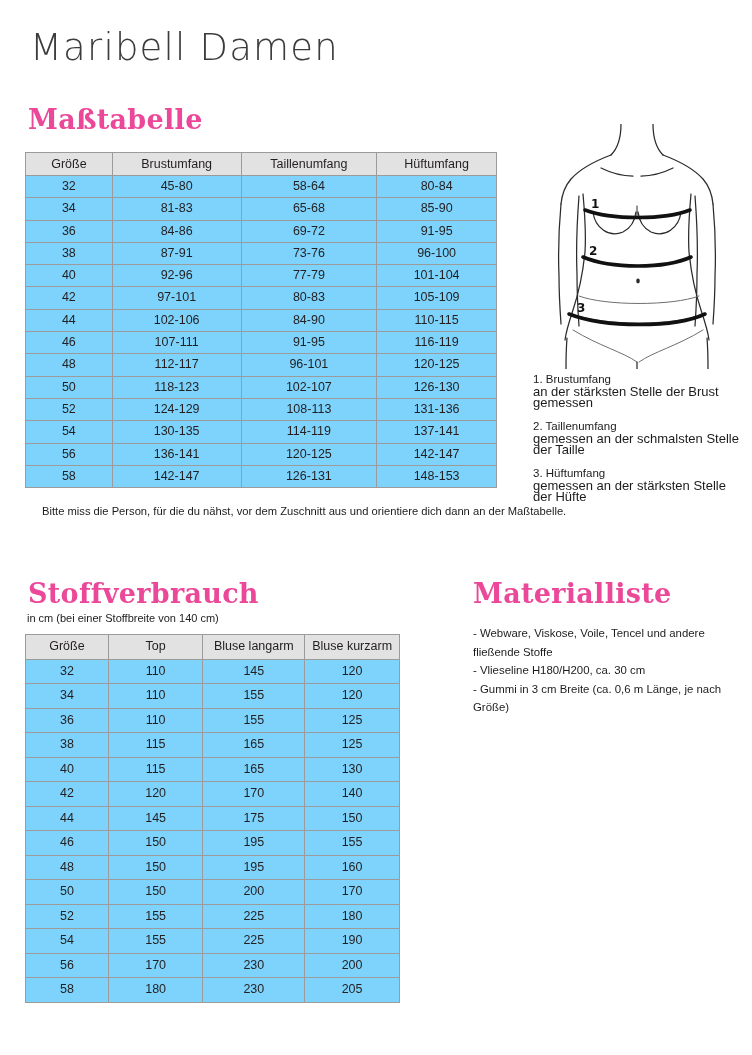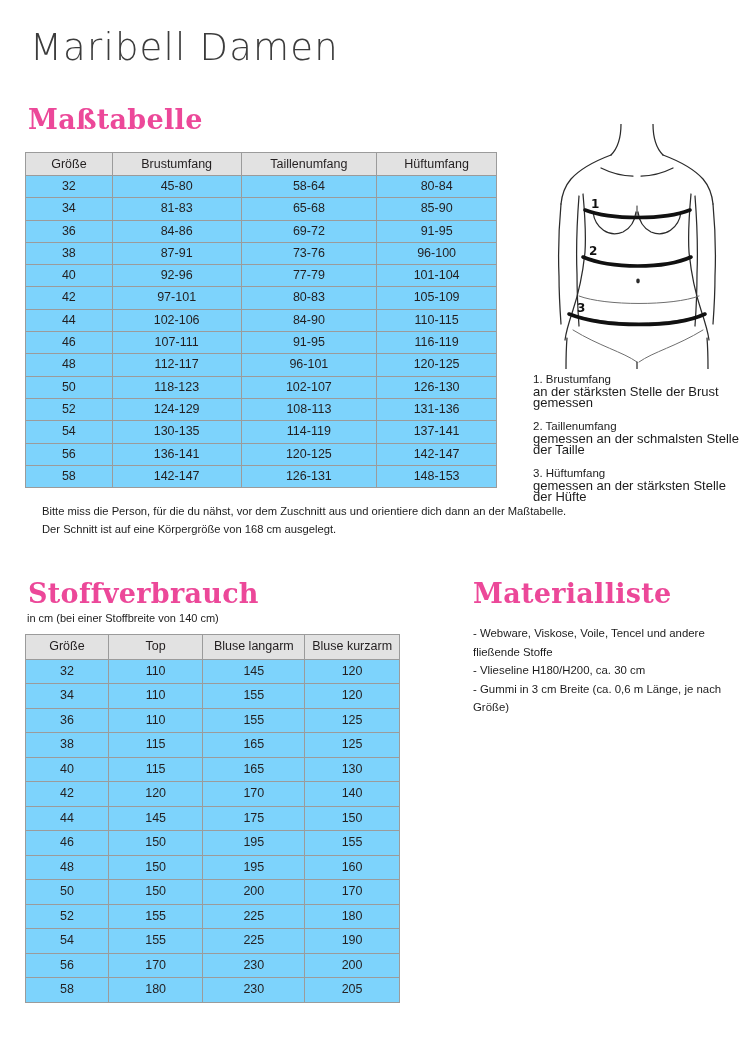--- a/index.html
+++ b/index.html
@@ -326,21 +326,20 @@
       <div class="legend-sub">gemessen an der schmalsten Stelle der Taille</div>
     </div>
     <div class="legend-item">
       <div class="legend-title">3. Hüftumfang</div>
       <div class="legend-sub">gemessen an der stärksten Stelle der Hüfte</div>
     </div>
   </div>
 
   <div id="measure-note">
     <div>Bitte miss die Person, für die du nähst, vor dem Zuschnitt aus und orientiere dich dann an der Maßtabelle.</div>
-    <div>Der Schnitt ist auf eine Körpergröße von 168 cm ausgelegt.</div>
   </div>
 
   <div class="section-heading" id="heading-stoffverbrauch">Stoffverbrauch</div>
   <div id="fabric-subnote">in cm (bei einer Stoffbreite von 140 cm)</div>
 
   <table class="data-table" id="fabric-table">
     <colgroup>
       <col class="c0">
         <col class="c1">
         <col class="c2">

